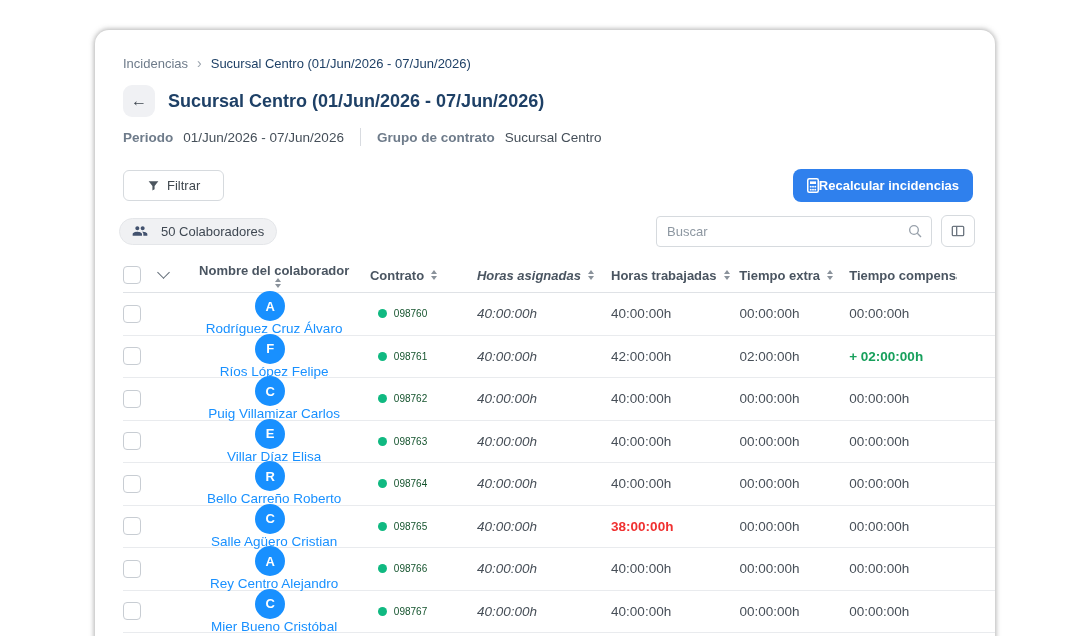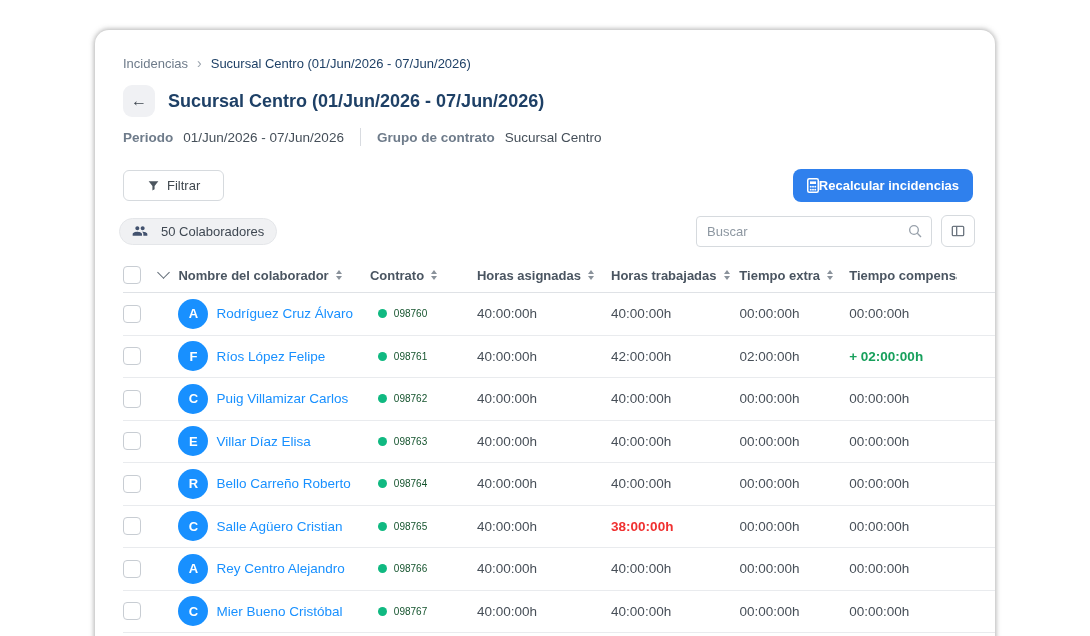--- a/index.html
+++ b/index.html
@@ -41,39 +41,39 @@
                font-weight:700; color:#fff; cursor:pointer; }
 
   
   .toolbarB { margin:13px 20px 0 24px; height:32px; display:flex; align-items:center;
               justify-content:space-between; }
   .chip { height:27px; display:inline-flex; align-items:center; gap:13px; padding:0 12px;
           background:#f0f1f3; border:1px solid #e4e6e9; border-radius:15px; font-size:13px;
           color:#3f4852; cursor:pointer; }
   .rightgrp { display:flex; align-items:center; gap:9px; }
   .searchwrap { position:relative; }
-  .searchwrap input { width:236px; height:31px; border:1px solid #d6dade; border-radius:4px;
+  .searchwrap input { width:276px; height:31px; border:1px solid #d6dade; border-radius:4px;
                       padding:0 32px 0 10px; font-size:13px; color:#3f4852;
                       font-family:"Liberation Sans", sans-serif; outline:none; }
   .searchwrap input::placeholder { color:#8d97a1; }
   .searchicon { position:absolute; right:9px; top:7px; }
   .colbtn { width:34px; height:32px; background:#fff; border:1px solid #d6dade;
             border-radius:6px; display:flex; align-items:center; justify-content:center;
             cursor:pointer; }
 
   
   .thead { margin:11px 0 0 28px; height:35px; display:flex; align-items:center;
            border-bottom:1px solid #dfe2e6; }
   .trow  { margin-left:28px; height:42.5px; display:flex; align-items:center;
            border-bottom:1px solid #e9ebee; }
   .c-check { width:26px; display:flex; align-items:center; }
   .c-chev  { width:31px; display:flex; align-items:center; justify-content:center; }
-  .c-name  { width:197px; display:flex; align-items:center; }
+  .c-name  { width:197px; display:flex; align-items:center;flex-direction:column; }
   .c-contr { width:110px; display:flex; align-items:center; padding-left:8px; }
-  .c-asig  { width:138px; }
+  .c-asig  { width:138px;font-style:italic; }
   .c-trab  { width:132px; }
   .c-extra { width:113px; }
   .c-comp  { width:150px; }
   .hcell { display:flex; align-items:center; font-size:13px; font-weight:700; color:#4a5561;
            cursor:pointer; }
   .hclip { display:block; width:108px; overflow:hidden; white-space:nowrap; }
   .cbox { width:18px; height:18px; border:1.5px solid #c8cdd3; border-radius:4px;
           background:#fff; cursor:pointer; }
   .chev { width:9px; height:9px; border-right:1.8px solid #5f6a75;
           border-bottom:1.8px solid #5f6a75; transform:rotate(45deg); margin-top:-5px;

